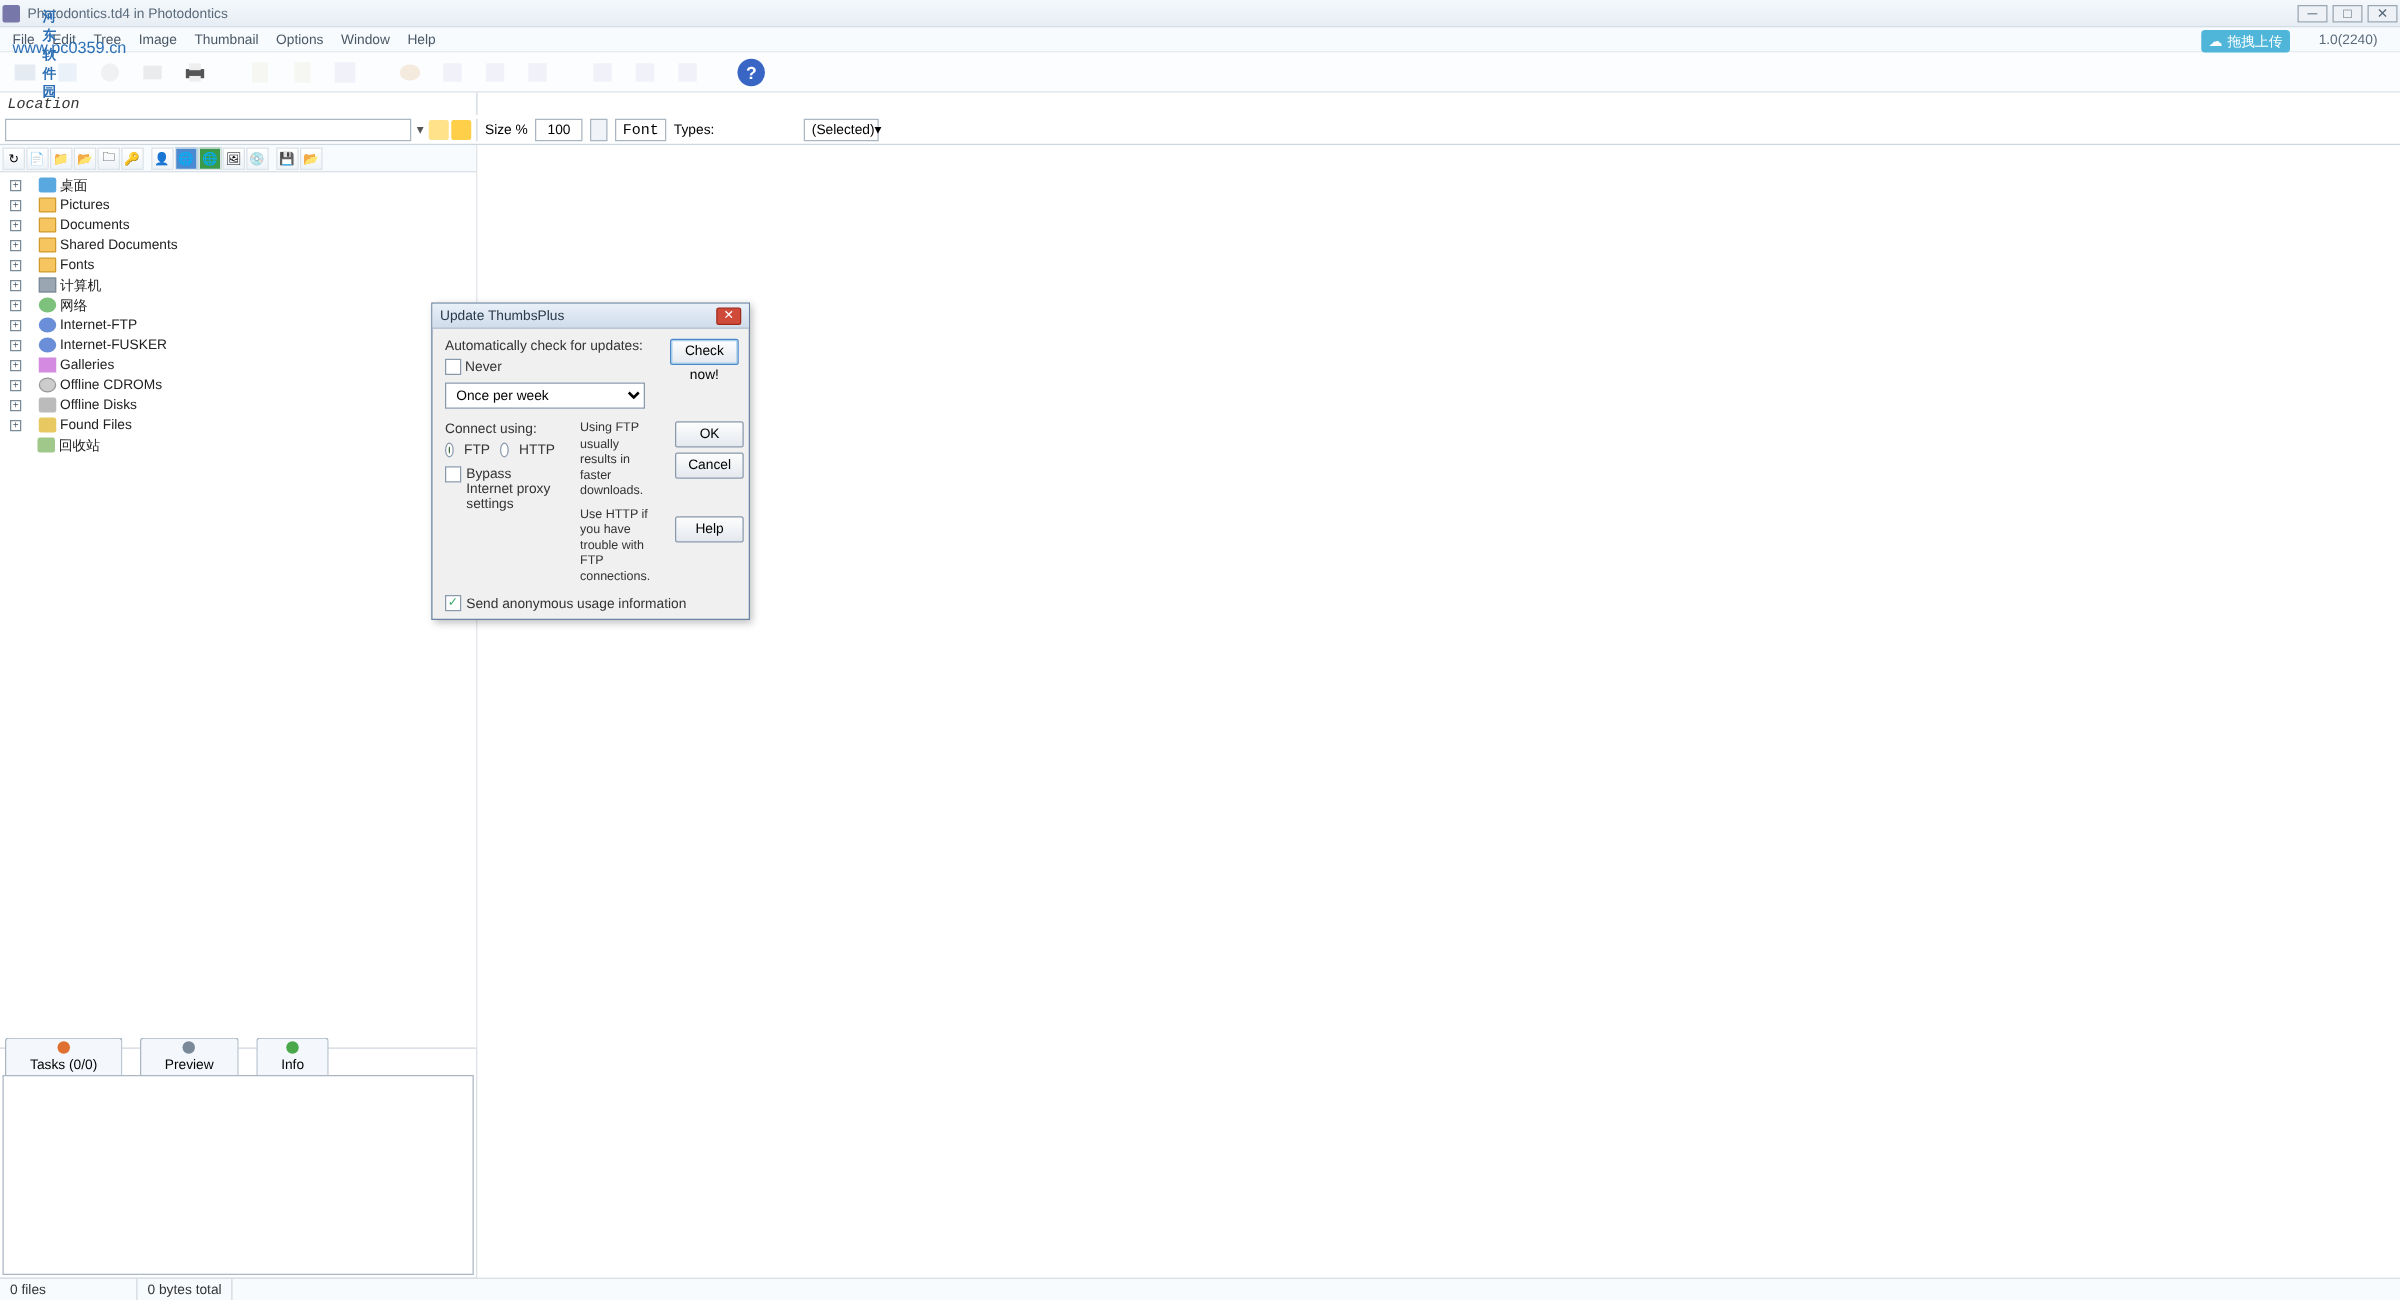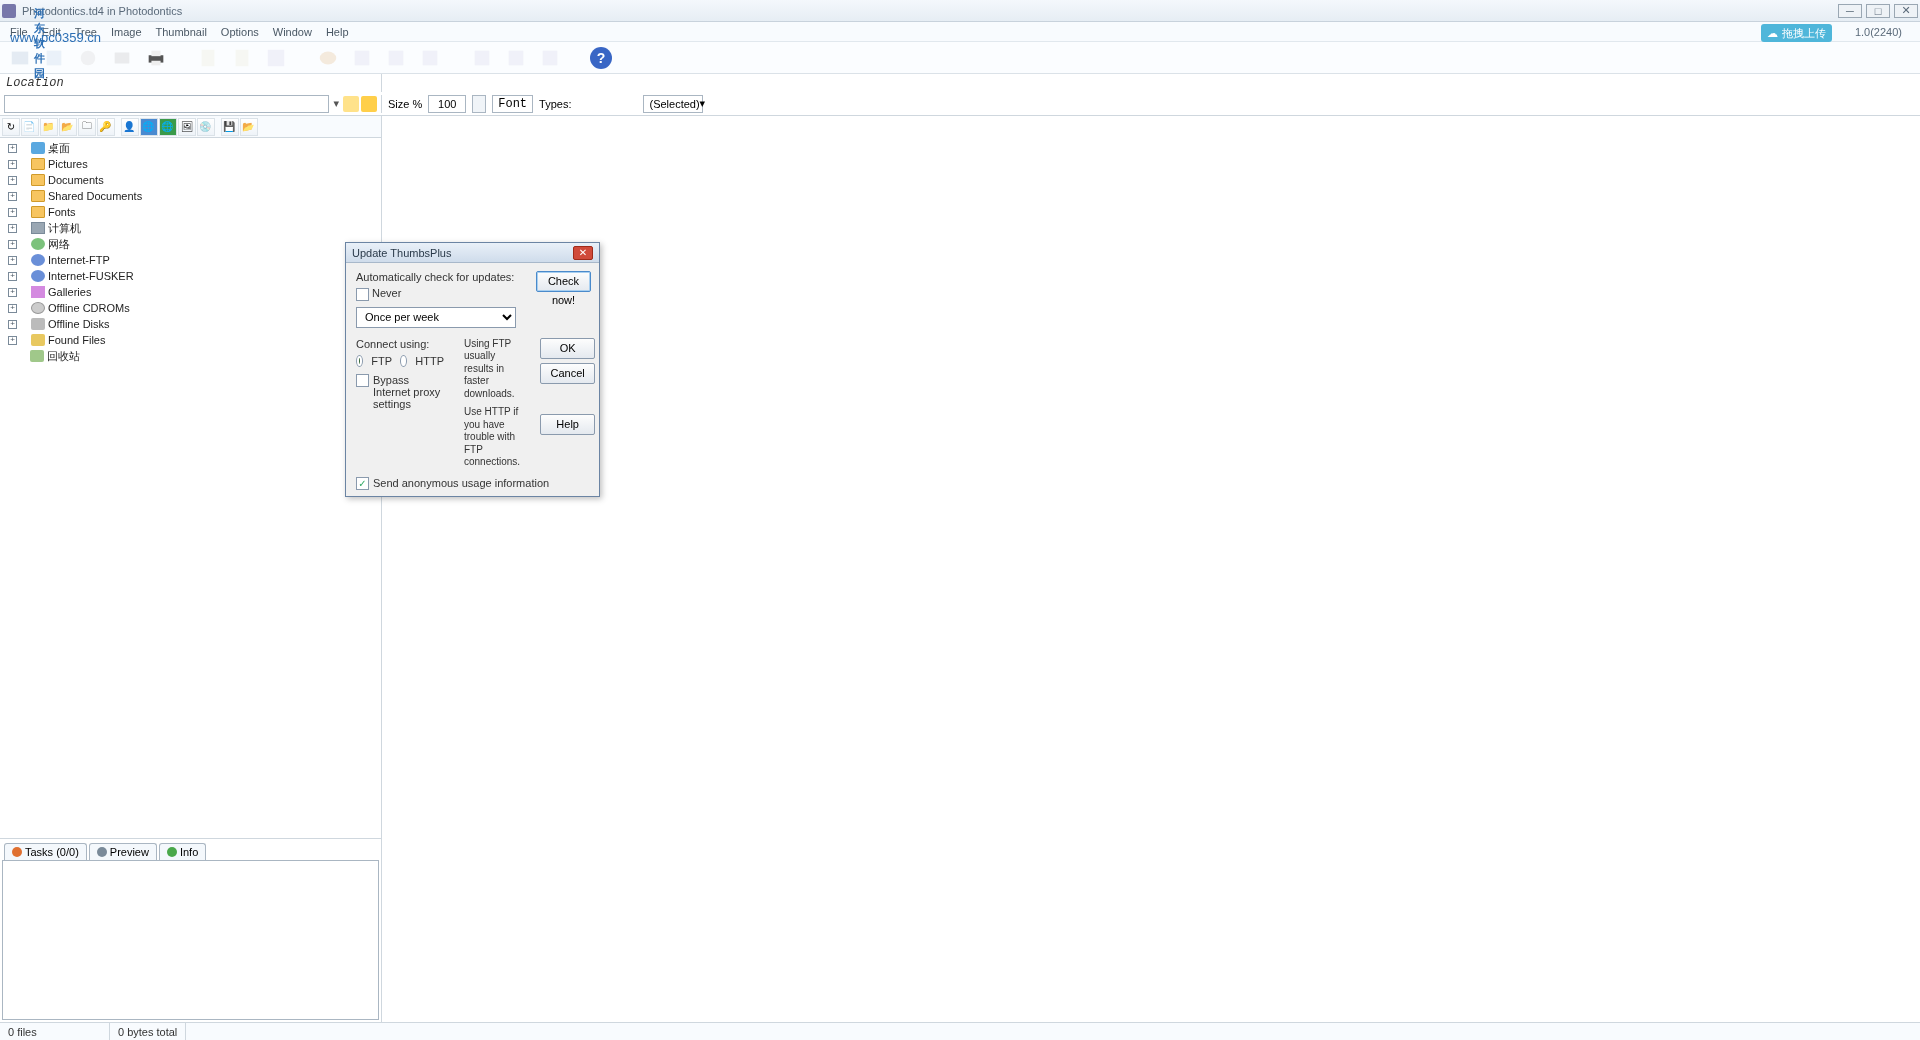--- a/index.html
+++ b/index.html
@@ -70,21 +70,21 @@
 .ic.net { background: #7cc27c; border-radius: 50%; }
 .ic.ftp { background: #6a8fd8; border-radius: 50%; }
 .ic.gal { background: #d48ae0; }
 .ic.cd { background: #ccc; border-radius: 50%; border: 1px solid #999; }
 .ic.disk { background: #bbb; border-radius: 2px; }
 .ic.find { background: #e8c860; border-radius: 2px; }
 .ic.recycle { background: #a0c88a; border-radius: 2px; }
 
 
 .tabsrow { height: 22px; border-top: 1px solid #cfd7de; display: flex; align-items: flex-end; padding: 0 4px; }
-.tabsrow .tab { border: 1px solid #aab6c2; border-bottom: none; background: #f4f8fc; padding: 2px 7px; margin-right: 2px; display: flex; align-items: center; gap: 3px; border-radius: 3px 3px 0 0; }
+.tabsrow .tab { border: 1px solid #aab6c2; border-bottom: none; background: #f4f8fc; padding: 2px 19px; margin-right: 14px; display: flex; align-items: center; gap: 3px; border-radius: 3px 3px 0 0; flex-direction: column; }
 .tabsrow .tab .dot { width: 10px; height: 10px; border-radius: 50%; }
 .tabsrow .tab .dot.o { background: #e07030; }
 .tabsrow .tab .dot.g { background: #7a8a99; }
 .tabsrow .tab .dot.i { background: #4aa84a; }
 .preview-area { height: 160px; border: 1px solid #aab6c2; margin: 0 2px 2px 2px; background: #fff; }
 
 
 .statusbar { height: 18px; border-top: 1px solid #cfd7de; display: flex; align-items: flex-start; background: #f8fbfe; color: #333; }
 .statusbar .cell { border-right: 1px solid #cfd7de; padding: 0 8px; height: 100%; display: flex; align-items: center; }
 .statusbar .cell:first-child { width: 110px; }

